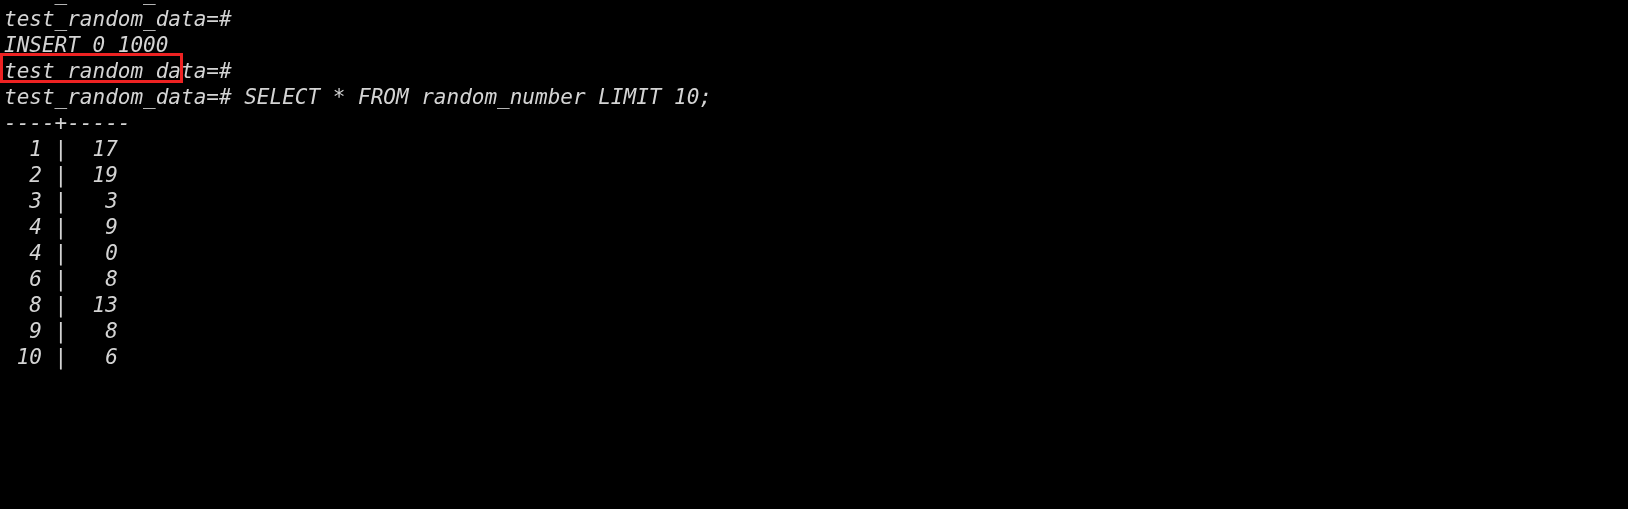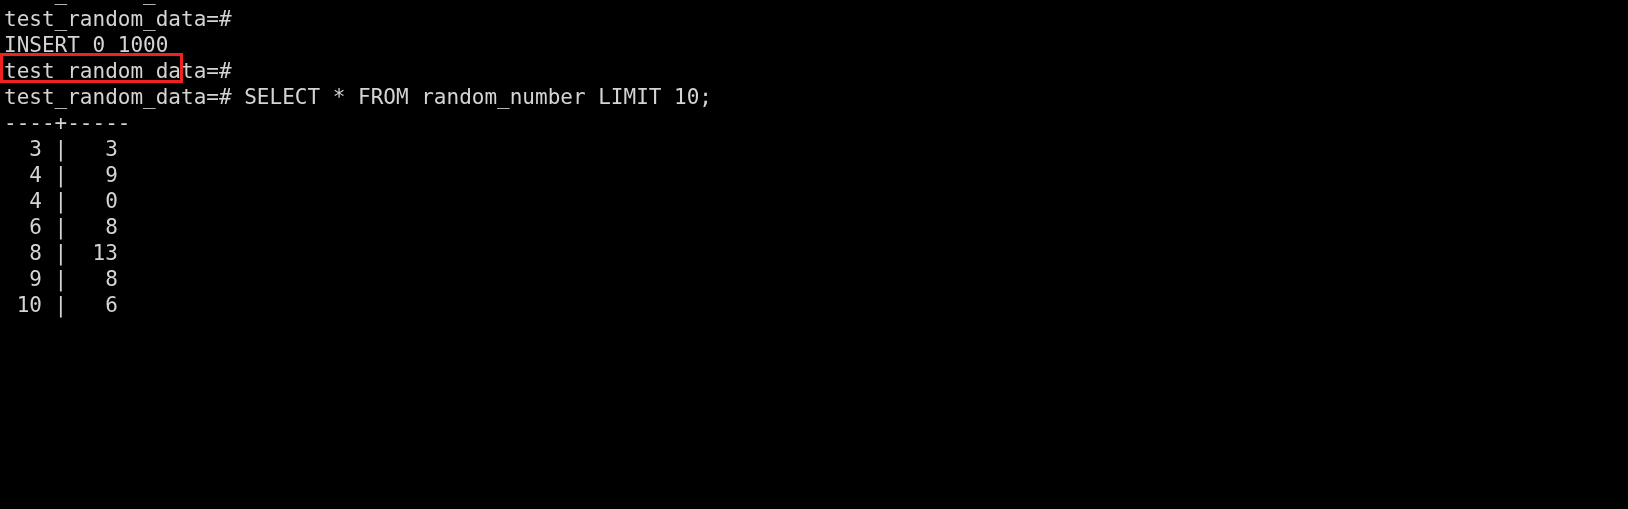--- a/index.html
+++ b/index.html
@@ -56,29 +56,31 @@
     width: 183px;
     height: 30px;
     border: 3px solid #ee2222;
     box-sizing: border-box;
     pointer-events: none;
   }
 </style>
 </head>
 <body>
 
-<div id="terminal" style="background: rgb(0, 0, 0); color: rgb(212, 212, 212);">
+<div id="terminal" style="background: rgb(0, 0, 0); color: rgb(212, 212, 212); font-style: italic;">
 
   <div id="screen">
     <span class="line">test_random_data=#</span>
     <span class="line">test_random_data=#</span>
     <span class="line">INSERT 0 1000</span>
     <span class="line">test_random_data=#</span>
     <span class="line">test_random_data=# SELECT * FROM random_number LIMIT 10;</span>
     <span class="line">----+-----</span>
+    <span class="line">  1 |  17</span>
+    <span class="line">  2 |  19</span>
     <span class="line">  3 |   3</span>
     <span class="line">  4 |   9</span>
     <span class="line">  4 |   0</span>
     <span class="line">  6 |   8</span>
     <span class="line">  8 |  13</span>
     <span class="line">  9 |   8</span>
     <span class="line"> 10 |   6</span>
   </div>
 
   <div id="highlight-box" style="border-color: rgb(238, 34, 34);"></div>

